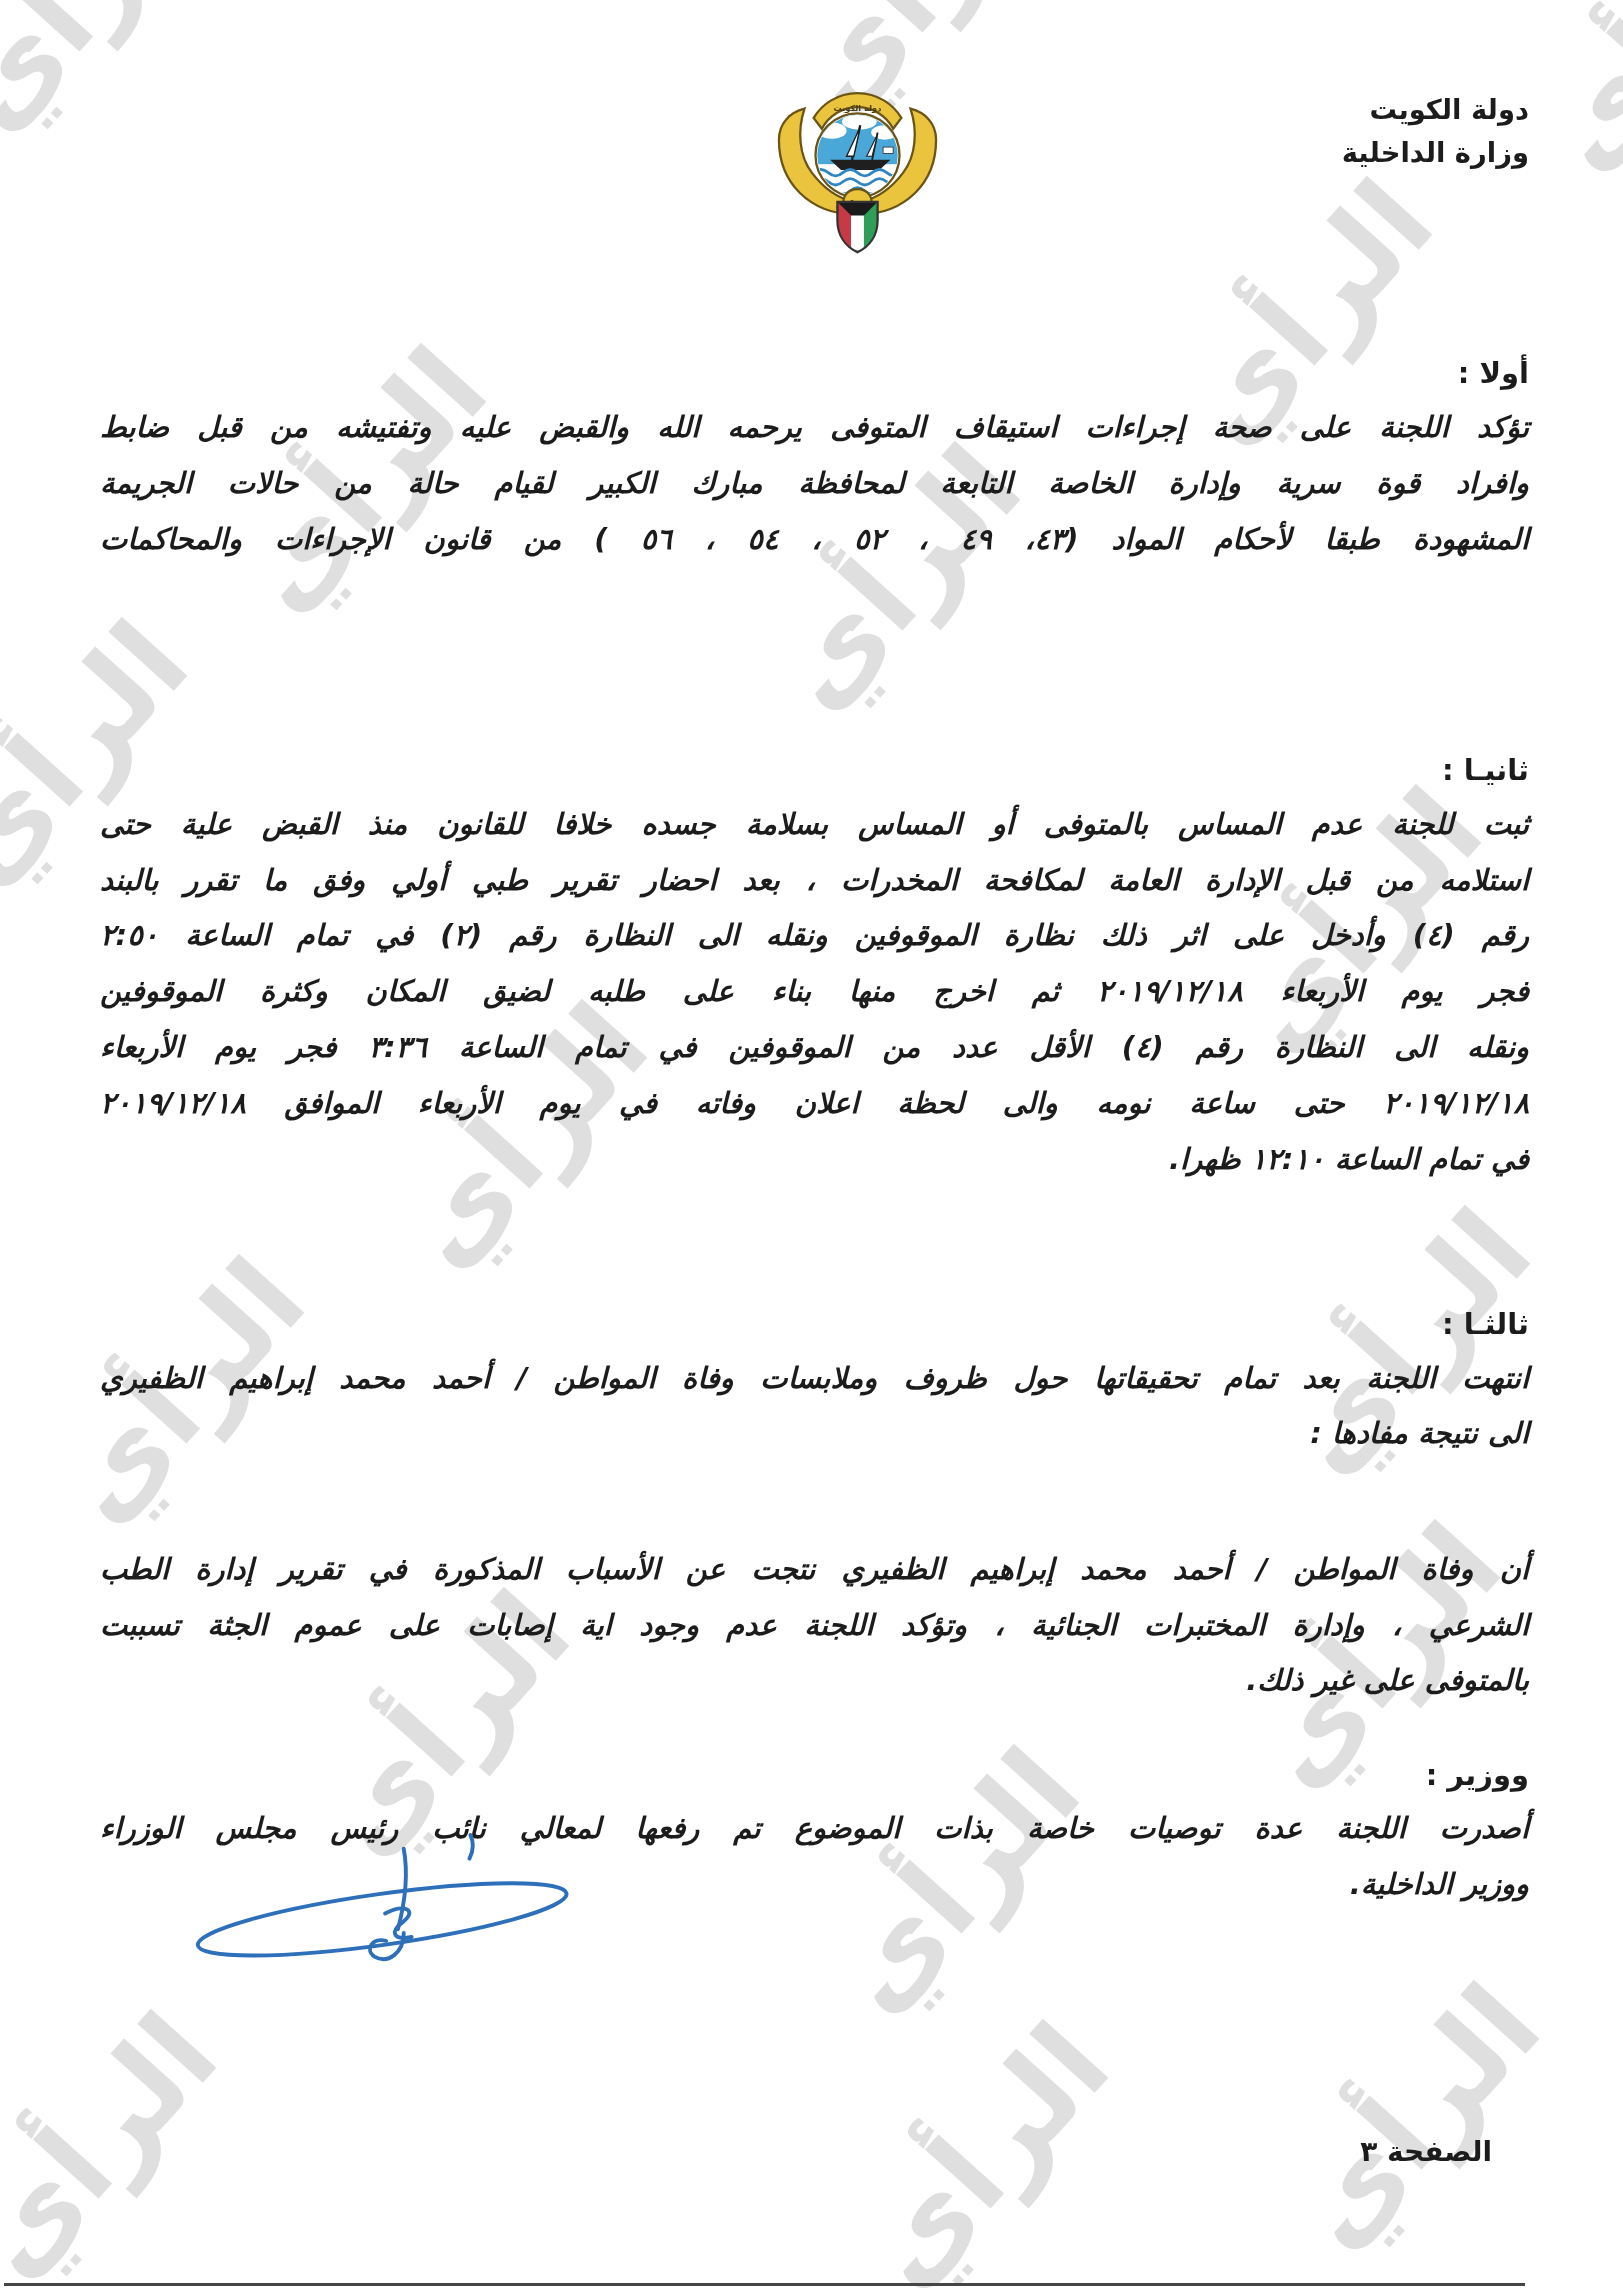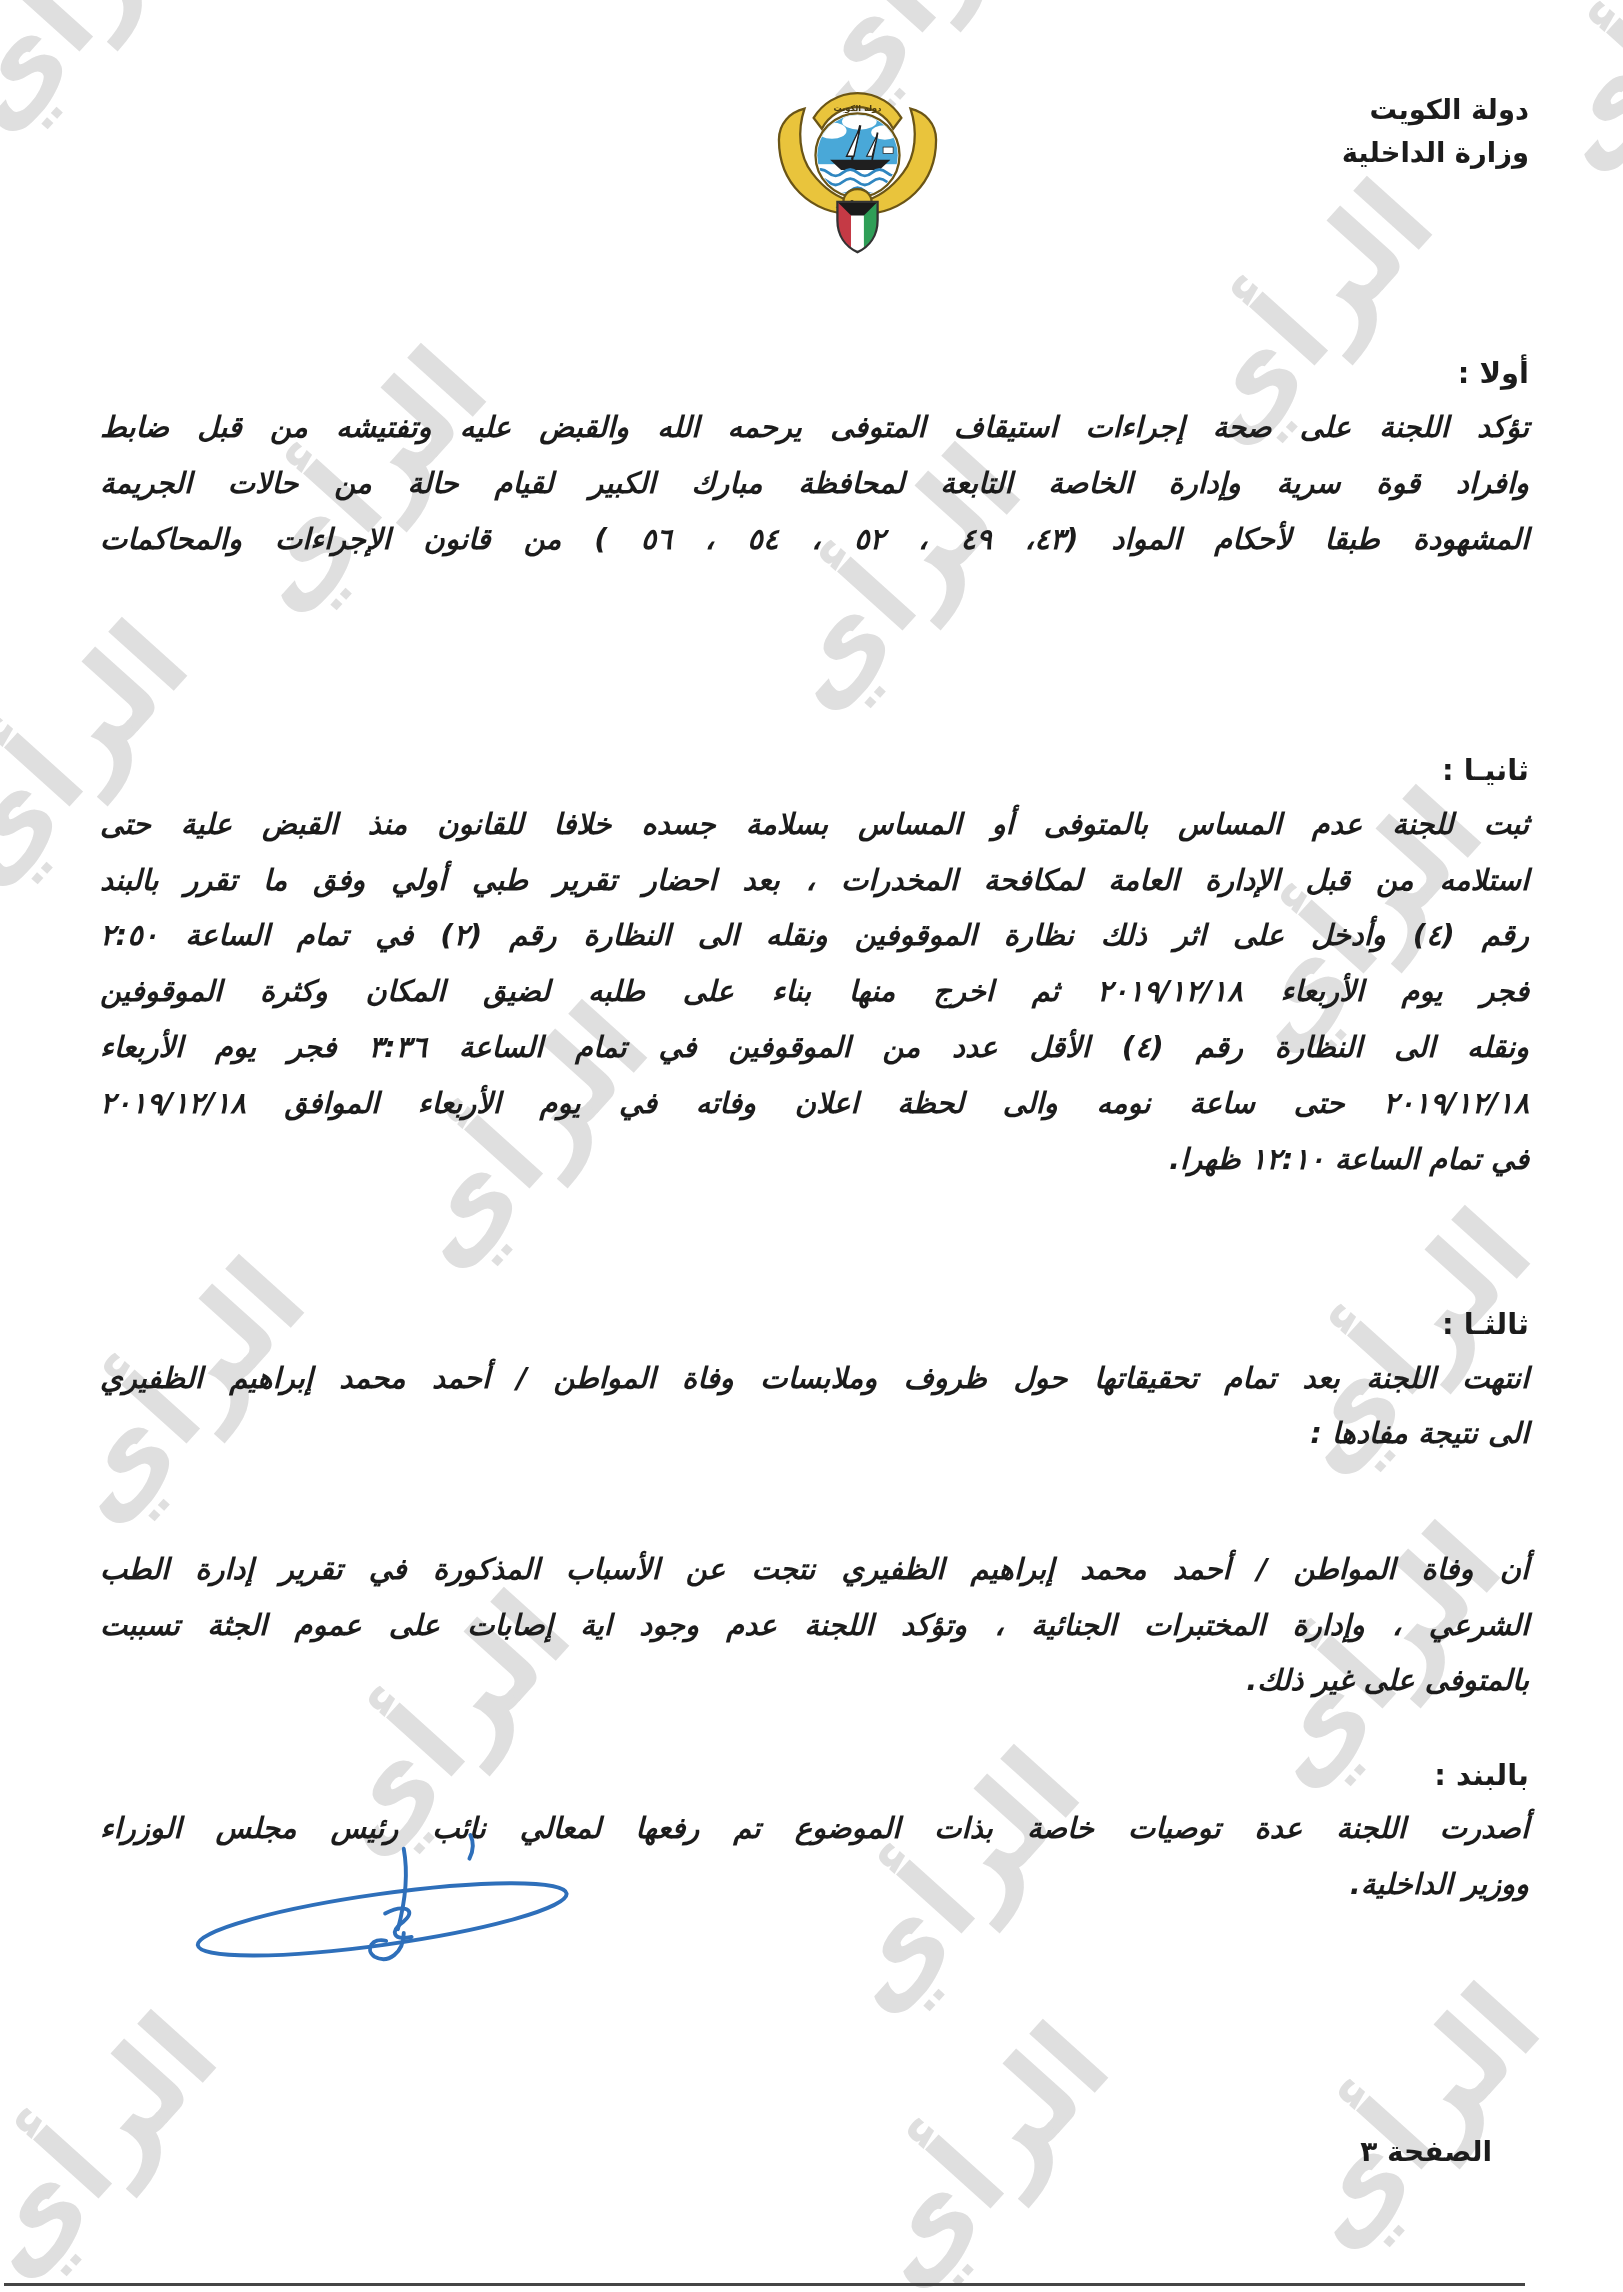--- a/index.html
+++ b/index.html
@@ -148,21 +148,21 @@
   <div class="bline last" style="top:1137px">في تمام الساعة ١٢:١٠ ظهرا.</div>
 
   <div class="bheading" style="top:1302px">ثالثـا :</div>
   <div class="bline" style="top:1356px">انتهت اللجنة بعد تمام تحقيقاتها حول ظروف وملابسات وفاة المواطن / أحمد محمد إبراهيم الظفيري</div>
   <div class="bline last" style="top:1411px">الى نتيجة مفادها :</div>
 
   <div class="bline" style="top:1547px">أن وفاة المواطن / أحمد محمد إبراهيم الظفيري نتجت عن الأسباب المذكورة في تقرير إدارة الطب</div>
   <div class="bline" style="top:1603px">الشرعي ، وإدارة المختبرات الجنائية ، وتؤكد اللجنة عدم وجود اية إصابات على عموم الجثة تسببت</div>
   <div class="bline last" style="top:1658px">بالمتوفى على غير ذلك.</div>
 
-  <div class="bheading" style="top:1753px">بالبند :</div>
+  <div class="bheading" style="top:1753px">ووزير :</div>
   <div class="bline" style="top:1806px">أصدرت اللجنة عدة توصيات خاصة بذات الموضوع تم رفعها لمعالي نائب رئيس مجلس الوزراء</div>
   <div class="bline last" style="top:1862px">ووزير الداخلية.</div>
 
   <svg class="signature" width="490" height="211" viewBox="0 0 500 215">
     <g fill="none" stroke="#2e6fba" stroke-width="4" stroke-linecap="round">
       <ellipse cx="240" cy="90" rx="190" ry="26" transform="rotate(-8 240 90)"></ellipse>
       <path d="M 262 18 C 266 40, 264 70, 256 100"></path>
       <path d="M 243 84 C 262 74, 276 80, 262 92 C 248 102, 250 112, 270 108"></path>
       <path d="M 262 104 C 262 124, 246 136, 232 128 C 222 121, 230 108, 244 112"></path>
       <path d="M 330 4 C 334 12, 333 20, 329 28"></path>

